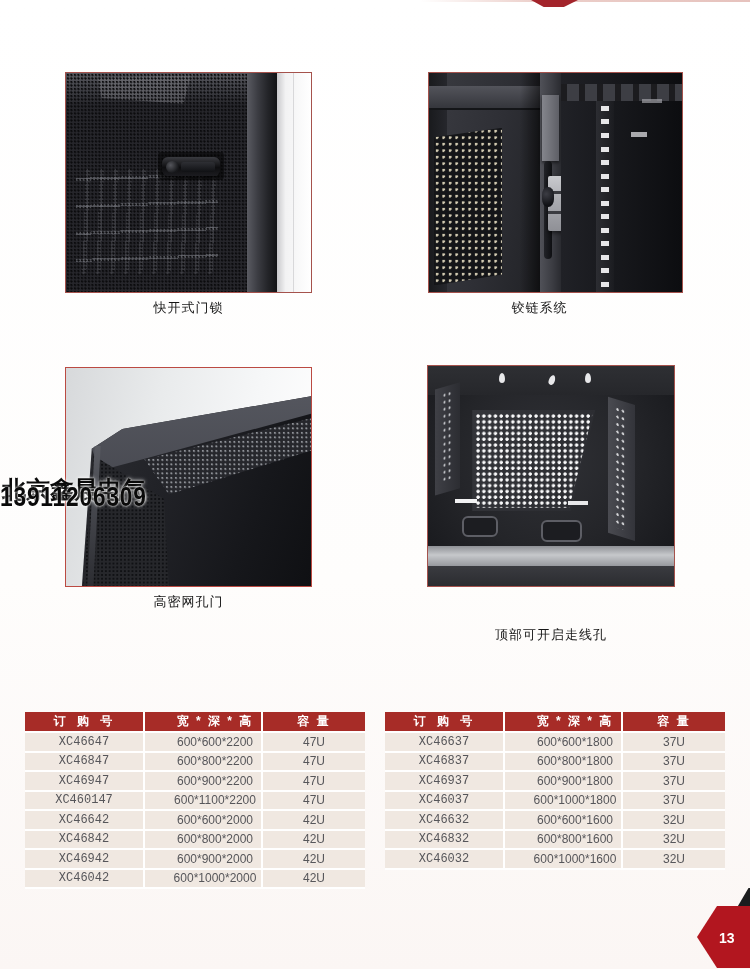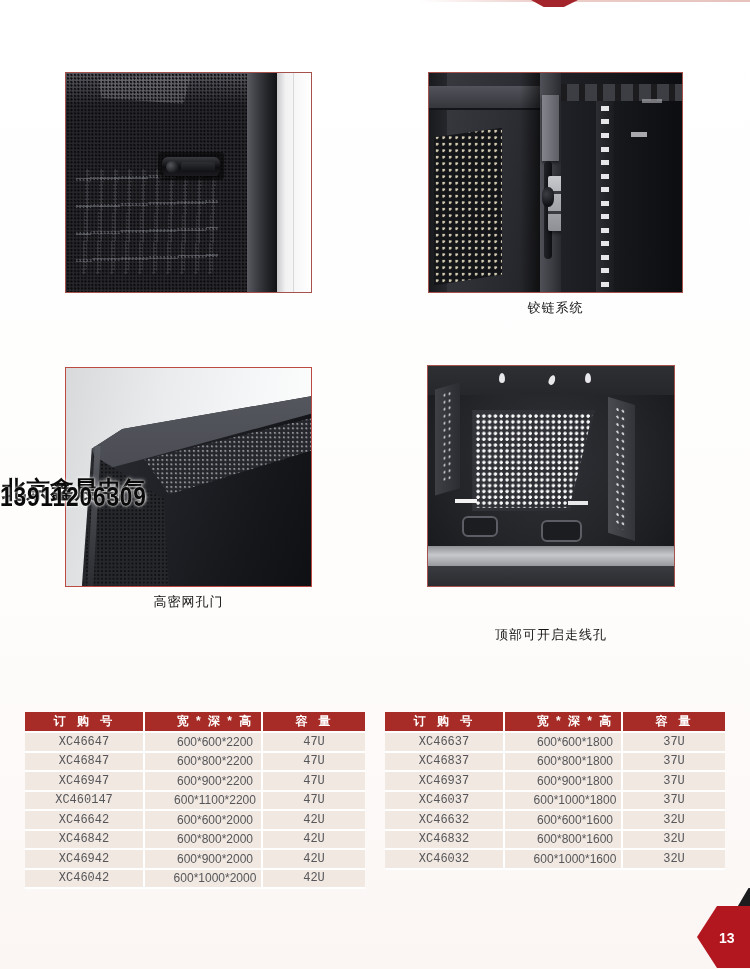--- a/index.html
+++ b/index.html
@@ -14,21 +14,21 @@
   
   .figure{position:absolute;overflow:hidden;border:1px solid #a5524c;background:#202125;}
   #fig1{left:65px;top:72px;width:245px;height:219px;}
   #fig2{left:428px;top:72px;width:253px;height:219px;}
   #fig3{left:65px;top:367px;width:245px;height:218px;border-color:#bb4a42;
     background:linear-gradient(100deg,#d7d9db 0%,#e9ebec 35%,#f6f7f8 70%,#ffffff 100%);}
   #fig4{left:427px;top:365px;width:246px;height:220px;
     background:radial-gradient(ellipse at 48% 42%,#303136 0%,#242529 50%,#17181c 90%);}
   .caption{position:absolute;text-align:center;font-size:13px;color:#161616;letter-spacing:1px;}
   #cap1{left:65px;top:299px;width:247px;}
-  #cap2{left:428px;top:299px;width:255px;font-family:Liberation Mono, monospace;}
+  #cap2{left:412px;top:299px;width:255px;font-family:Liberation Mono, monospace;}
   #cap3{left:65px;top:593px;width:247px;}
   #cap4{left:427px;top:593px;width:248px;margin-top:33px;}
   
   .p1-base{position:absolute;left:0;top:0;width:86%;height:100%;background:#26262b;}
   .p1-topglow{position:absolute;left:0;top:0;width:86%;height:17%;
     background:linear-gradient(180deg,rgba(125,126,134,.6),rgba(40,40,46,0) 88%);}
   .p1-toppatch{position:absolute;left:13%;top:1%;width:38%;height:13%;background:#7d7e84;opacity:.5;
     clip-path:polygon(0 10%,100% 0,92% 100%,4% 80%);}
   .p1-streaks{position:absolute;left:4%;top:44%;width:58%;height:48%;
     background:repeating-linear-gradient(178deg,rgba(186,189,199,0) 0 9px,rgba(186,189,199,.32) 9px 12px,rgba(186,189,199,0) 12px 27px),
@@ -130,21 +130,21 @@
   .spec-table{position:absolute;top:712px;width:340px;border-collapse:separate;border-spacing:0;}
   #table-left{left:25px;}
   #table-right{left:385px;}
   .spec-table th{background:#a72c27;color:#ffffff;font-size:12px;font-weight:bold;height:19px;
     letter-spacing:2px;border-right:2px solid #fff;border-bottom:2px solid #fff;padding:0;text-align:center;}
   .spec-table td{background:#f0e8e1;color:#56565a;font-size:12px;height:17.5px;
     border-right:2px solid #fff;border-bottom:2px solid #fff;padding:0;text-align:center;}
   .spec-table th.col2,.spec-table td.col2{border-right:none;}
   .spec-table .col0{width:35.3%;font-family:Liberation Mono, monospace;}
   .spec-table .col1{width:34.7%;padding-left:24px;}
-  .spec-table .col2{width:30%;font-family:Liberation Mono, monospace;}
+  .spec-table .col2{width:30%;}
   
   .hex-black{position:absolute;left:735px;top:888px;width:54px;height:46px;background:#1c1c1e;
     clip-path:polygon(25% 0,75% 0,100% 50%,75% 100%,25% 100%,0 50%);z-index:4;}
   .hex-red{position:absolute;left:697px;top:906px;width:80px;height:62px;background:#b2161f;
     clip-path:polygon(25% 0,75% 0,100% 50%,75% 100%,25% 100%,0 50%);z-index:5;}
   .page-num{position:absolute;left:719px;top:930px;color:#ffffff;font-size:14px;font-weight:bold;z-index:6;}
 </style>
 </head>
 <body>
 
@@ -160,20 +160,21 @@
     <div class="p1-streaks"></div>
     <div class="p1-dots"></div>
     <div class="p1-frame"></div>
     <div class="p1-white"></div>
     <div class="p1-white-line"></div>
     <div class="p1-lock-plate"></div>
     <div class="p1-lock"></div>
     <div class="p1-lock-btn"></div>
     <div class="p1-lock-bar"></div>
   </div>
+  <div class="caption" id="cap1">快开式门锁</div>
 
   <div class="figure" id="fig2">
     <div class="p2-door"></div>
     <div class="p2-leftedge"></div>
     <div class="p2-doortopbar"></div>
     <div class="p2-mesh"></div>
     <div class="p2-colshadow"></div>
     <div class="p2-pillar"></div>
     <div class="p2-plate"></div>
     <div class="p2-pin"></div>

